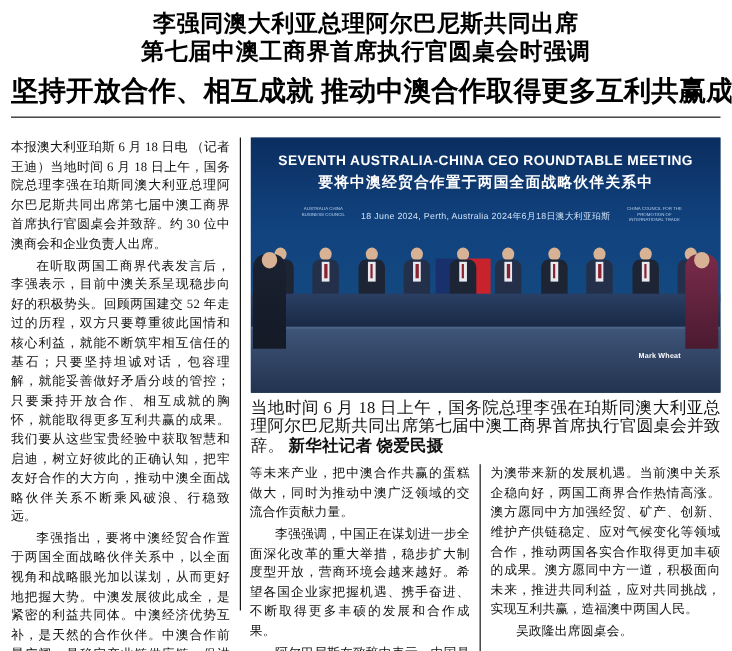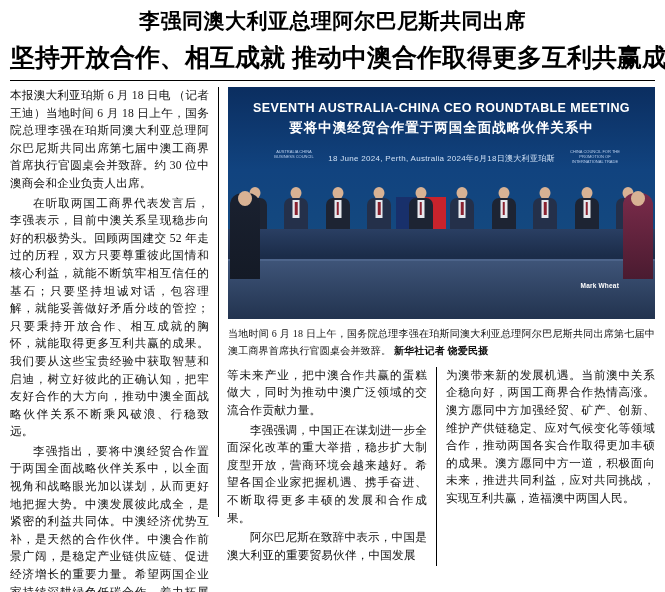--- a/index.html
+++ b/index.html
@@ -49,21 +49,21 @@
   .rule {
     border: none;
     border-top: 1px solid #000;
     margin: 7px 0 0 0;
     height: 0;
   }
 
   
   .content {
     display: flex;
-    margin-top: 6px;
+    margin-top: 18px;
     height: 430px;
   }
   .col {
     box-sizing: border-box;
   }
   .col-text {
     width: 218px;
     padding-right: 9px;
   }
   .col-right {
@@ -284,21 +284,21 @@
     font-family: "Liberation Sans", sans-serif;
     font-size: 6.5px;
     font-weight: bold;
     right: 36px;
     bottom: 30px;
     letter-spacing: 0.2px;
   }
 
   .caption {
     font-family: "Liberation Serif", serif;
-    font-size: 10px;
+    font-size: 15px;
     line-height: 17.4px;
     text-align: justify;
     text-justify: inter-ideograph;
     margin: 6px 0 0 0;
     letter-spacing: 0.2px;
   }
   .caption .credit {
     font-weight: bold;
   }
 
@@ -319,20 +319,21 @@
     margin-right: 9px;
   }
 </style>
 </head>
 <body>
 
 <div class="page">
 
   <div class="headline-block">
     <div class="shoulder-line">李强同澳大利亚总理阿尔巴尼斯共同出席</div>
+    <div class="shoulder-line">第七届中澳工商界首席执行官圆桌会时强调</div>
     <div class="main-headline">坚持开放合作、相互成就  推动中澳合作取得更多互利共赢成果</div>
   </div>
   <hr class="rule">
 
   <div class="content">
 
     <div class="col col-text">
       <p class="body first dateline">本报澳大利亚珀斯 6 月 18 日电 （记者王迪）当地时间 6 月 18 日上午，国务院总理李强在珀斯同澳大利亚总理阿尔巴尼斯共同出席第七届中澳工商界首席执行官圆桌会并致辞。约 30 位中澳商会和企业负责人出席。</p>
       <p class="body indent">在听取两国工商界代表发言后，李强表示，目前中澳关系呈现稳步向好的积极势头。回顾两国建交 52 年走过的历程，双方只要尊重彼此国情和核心利益，就能不断筑牢相互信任的基石；只要坚持坦诚对话，包容理解，就能妥善做好矛盾分歧的管控；只要秉持开放合作、相互成就的胸怀，就能取得更多互利共赢的成果。我们要从这些宝贵经验中获取智慧和启迪，树立好彼此的正确认知，把牢友好合作的大方向，推动中澳全面战略伙伴关系不断乘风破浪、行稳致远。</p>
       <p class="body indent">李强指出，要将中澳经贸合作置于两国全面战略伙伴关系中，以全面视角和战略眼光加以谋划，从而更好地把握大势。中澳发展彼此成全，是紧密的利益共同体。中澳经济优势互补，是天然的合作伙伴。中澳合作前景广阔，是稳定产业链供应链、促进经济增长的重要力量。希望两国企业家持续深耕绿色低碳合作，着力拓展新的合作领域，包括布局人工智能、量子科技、生命科学</p>
@@ -436,18 +437,19 @@
 
       <div class="bottom-cols">
         <div class="bottom-col left">
           <p class="body first">等未来产业，把中澳合作共赢的蛋糕做大，同时为推动中澳广泛领域的交流合作贡献力量。</p>
           <p class="body indent">李强强调，中国正在谋划进一步全面深化改革的重大举措，稳步扩大制度型开放，营商环境会越来越好。希望各国企业家把握机遇、携手奋进、不断取得更多丰硕的发展和合作成果。</p>
           <p class="body indent">阿尔巴尼斯在致辞中表示，中国是澳大利亚的重要贸易伙伴，中国发展</p>
         </div>
         <div class="divider-v2"></div>
         <div class="bottom-col right">
           <p class="body first">为澳带来新的发展机遇。当前澳中关系企稳向好，两国工商界合作热情高涨。澳方愿同中方加强经贸、矿产、创新、维护产供链稳定、应对气候变化等领域合作，推动两国各实合作取得更加丰硕的成果。澳方愿同中方一道，积极面向未来，推进共同利益，应对共同挑战，实现互利共赢，造福澳中两国人民。</p>
+          <p class="body indent">吴政隆出席圆桌会。</p>
         </div>
       </div>
 
     </div>
   </div>
 </div>
 
 </body></html>

